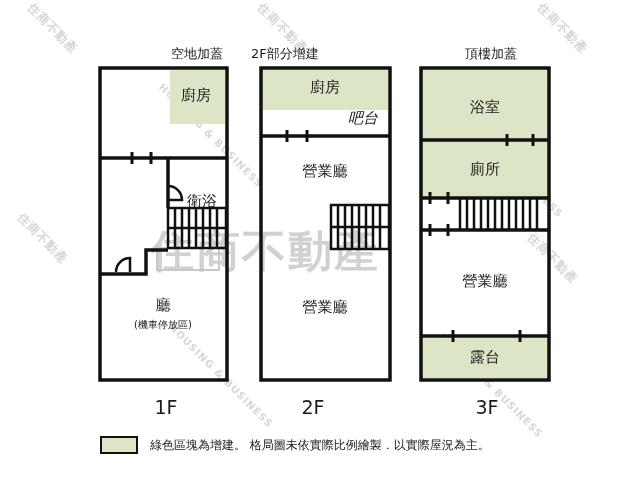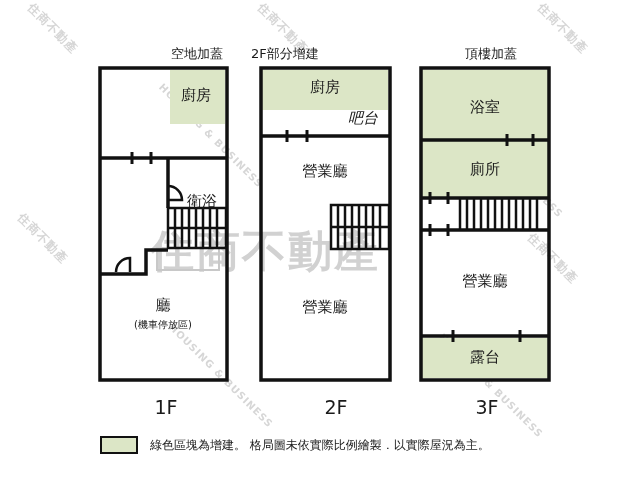--- a/index.html
+++ b/index.html
@@ -145,19 +145,19 @@
 <div class="lbl" style="left:348px; top:109px;font-style:italic;">吧台</div>
 <div class="lbl center" style="left:325px; top:162px;">營業廳</div>
 <div class="lbl center" style="left:325px; top:298px;">營業廳</div>
 
 <div class="lbl center" style="left:485px; top:98px;">浴室</div>
 <div class="lbl center" style="left:485px; top:160px;">廁所</div>
 <div class="lbl center" style="left:485px; top:272px;">營業廳</div>
 <div class="lbl center" style="left:485px; top:348px;">露台</div>
 
 <div class="floor" style="left:166px; top:396px;">1F</div>
-<div class="floor" style="left:336px; top:396px;">2F</div>
+<div class="floor" style="left:313px; top:396px;">2F</div>
 <div class="floor" style="left:487px; top:396px;">3F</div>
 
 <div class="legend">
   <div class="legend-swatch"></div>
   <div class="legend-text">綠色區塊為增建。 格局圖未依實際比例繪製．以實際屋況為主。</div>
 </div>
 
 </body></html>

